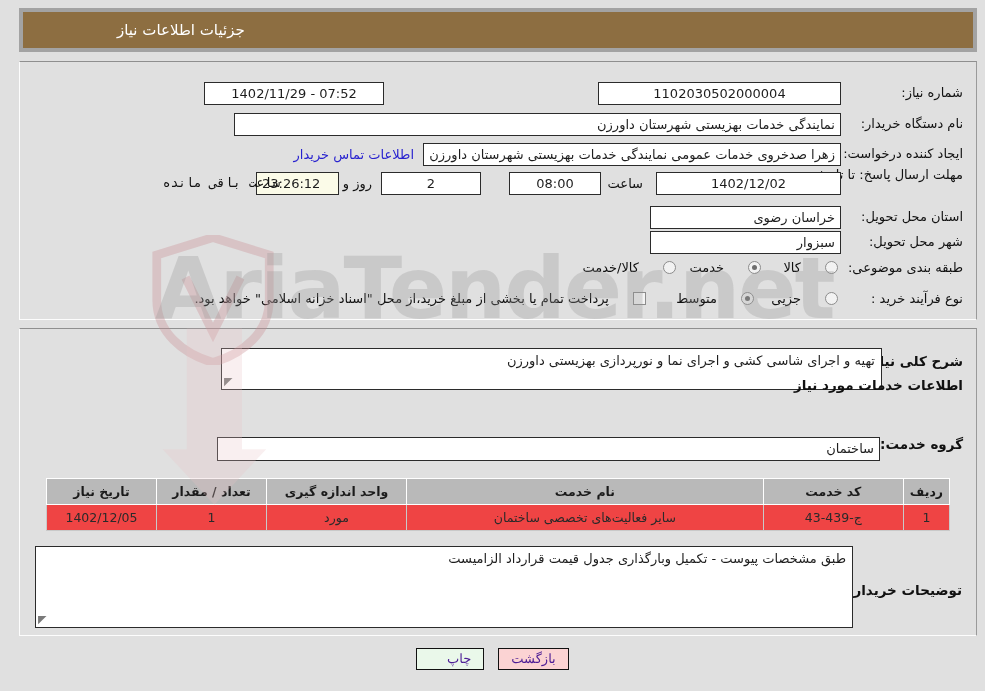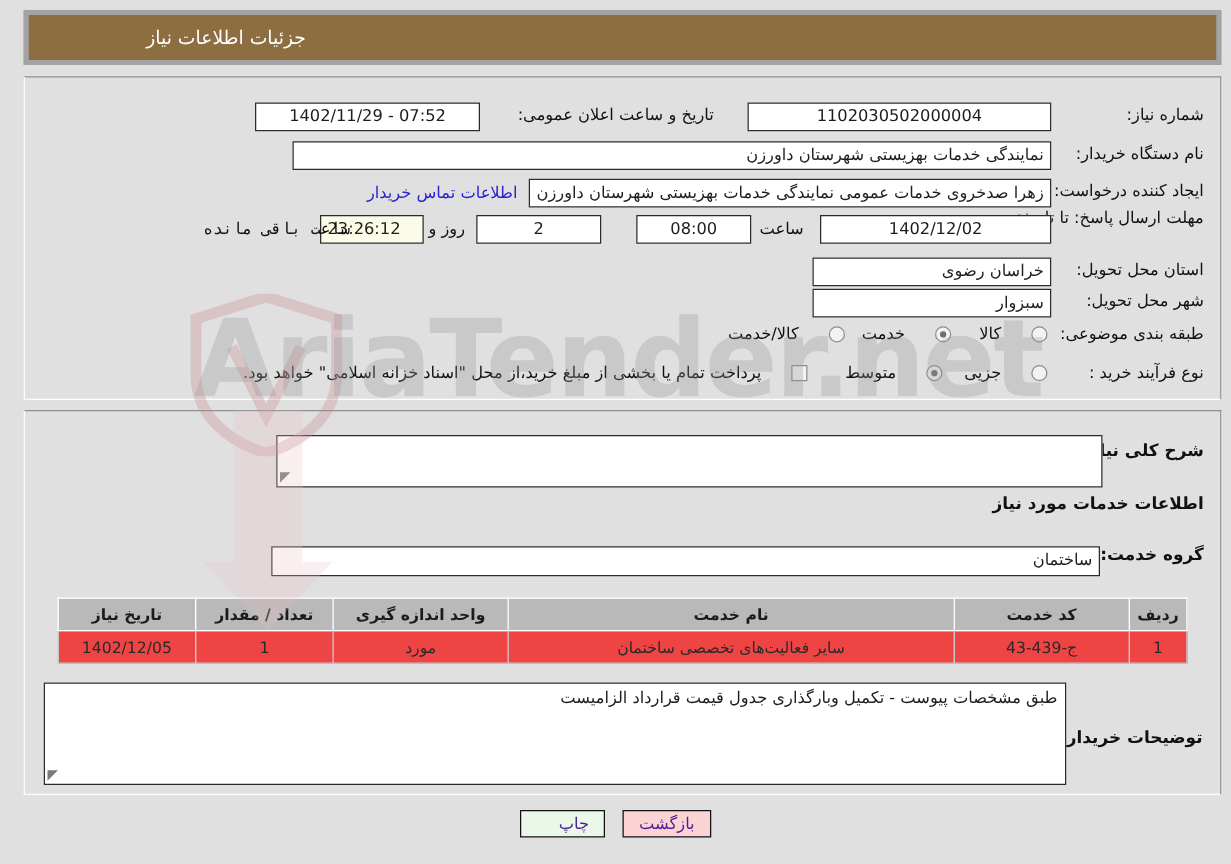--- a/index.html
+++ b/index.html
@@ -244,21 +244,20 @@
 
   <div id="titlebar">
     <div class="t">جزئیات اطلاعات نیاز</div>
   </div>
 
   <div class="panel" id="panel-top">
 
     <div class="lbl" style="right:13px; top:19px;">شماره نیاز:</div>
     <div class="fld center" style="right:135px; top:20px; width:243px;">1102030502000004</div>
 
-    <div class="lbl" style="right:405px; top:19px;">تاریخ و ساعت اعلان عمومی:</div>
     <div class="fld center" style="right:592px; top:20px; width:180px;">07:52 - 1402/11/29</div>
 
     <div class="lbl" style="right:13px; top:50px;">نام دستگاه خریدار:</div>
     <div class="fld right" style="right:135px; top:51px; width:607px;">نمایندگی خدمات بهزیستی شهرستان داورزن</div>
 
     <div class="lbl" style="right:13px; top:80px;">ایجاد کننده درخواست:</div>
     <div class="fld right" style="right:135px; top:81px; width:418px;">زهرا صدخروی خدمات عمومی نمایندگی خدمات بهزیستی شهرستان داورزن</div>
     <div class="link" style="right:562px; top:81px;">اطلاعات تماس خریدار</div>
 
     <div class="lbl" style="right:13px; top:104px; line-height:17px; width:112px;">مهلت ارسال پاسخ: تا تاریخ:</div>
@@ -306,24 +305,25 @@
       <span class="chk"></span>
       <span class="rlabel">پرداخت تمام یا بخشی از مبلغ خرید،از محل "اسناد خزانه اسلامی" خواهد بود.</span>
     </div>
 
   </div>
 
   <div class="panel" id="panel-mid">
 
     <div class="sect" style="right:13px; top:24px;">شرح کلی نیاز:</div>
     <div class="ta" style="right:94px; top:19px; width:661px; height:42px;">
+      <span>تهیه و اجرای شاسی کشی و اجرای نما و نورپردازی بهزیستی داورزن</span>
       <span class="grip">◥</span>
     </div>
 
-    <div class="sect" style="right:13px; top:66px;">اطلاعات خدمات مورد نیاز</div>
+    <div class="sect" style="right:13px; top:48px;">اطلاعات خدمات مورد نیاز</div>
 
     <div class="sect" style="right:13px; top:107px;">گروه خدمت:</div>
     <div class="fld right" style="right:96px; top:108px; width:663px; height:24px; line-height:22px;">ساختمان</div>
 
   </div>
 
   <table id="tbl">
     <thead>
       <tr>
         <th style="width:34px;">ردیف</th>

